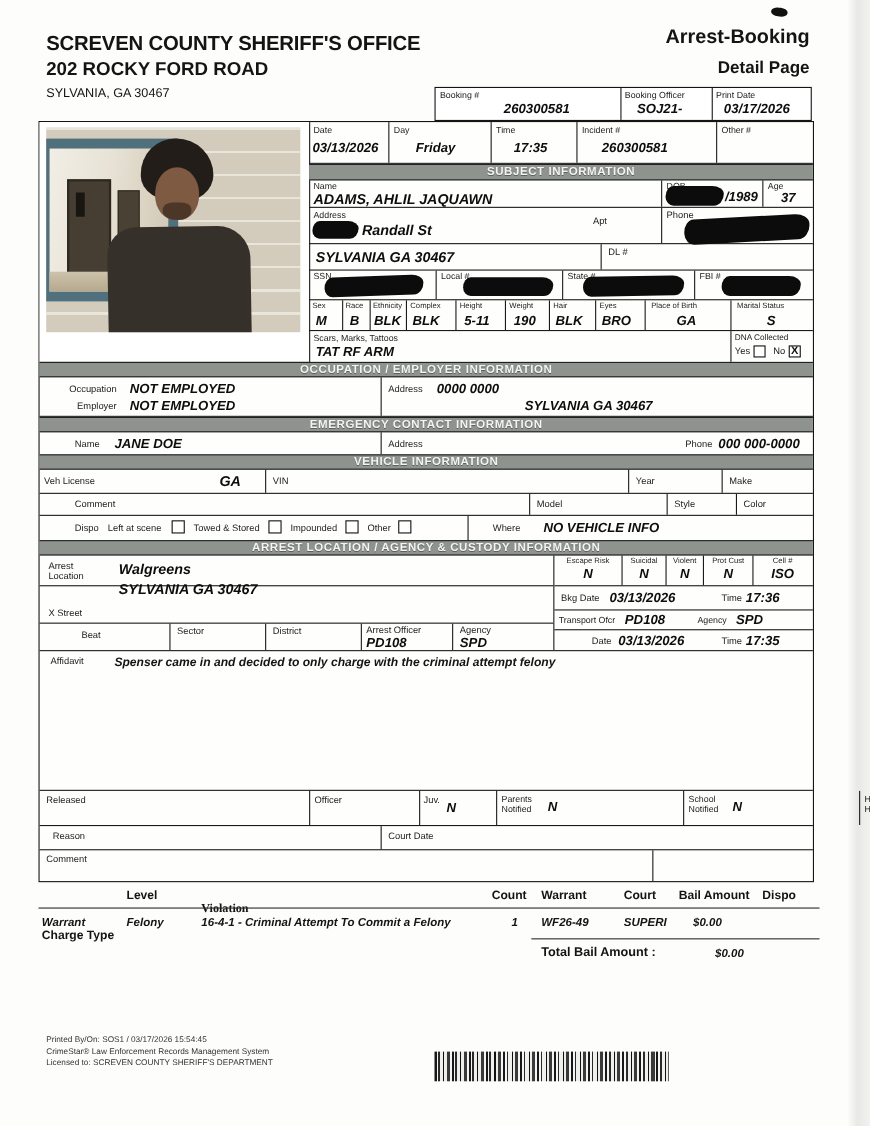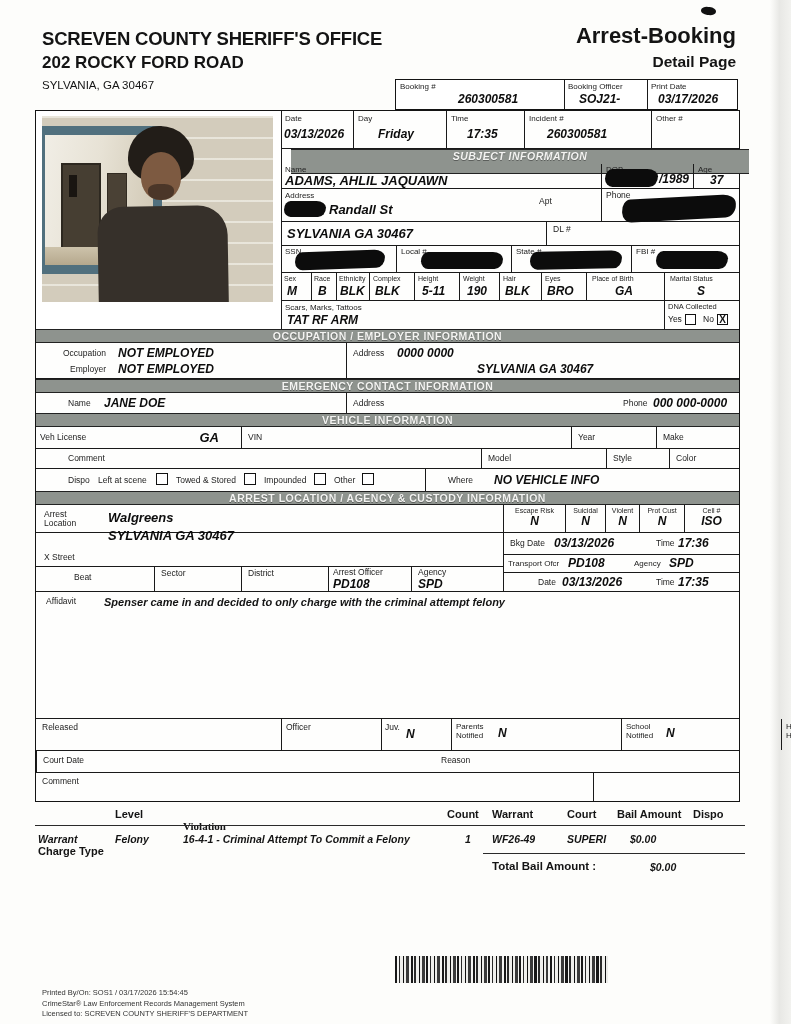--- a/index.html
+++ b/index.html
@@ -33,21 +33,21 @@
 <body>
 
 <div class="page">
 
   <div class="abs" style="right:0;top:0;width:21px;height:1024px;background:linear-gradient(90deg,#fdfdfb,#e8e8e5 45%,#f2f2ef);"></div>
   <div class="abs" style="left:701px;top:7px;width:15px;height:8px;background:#111;border-radius:45%;transform:rotate(7deg);"></div>
 
   <div class="abs" style="left:42px;top:28px;font-size:18.5px;font-weight:bold;letter-spacing:-.2px;">SCREVEN COUNTY SHERIFF'S OFFICE</div>
   <div class="abs" style="left:42px;top:53px;font-size:17px;font-weight:bold;">202 ROCKY FORD ROAD</div>
   <div class="abs" style="left:42px;top:79px;font-size:11.5px;">SYLVANIA, GA 30467</div>
-  <div class="abs" style="right:55px;top:23px;font-size:22px;font-weight:bold;">Arrest-Booking</div>
+  <div class="abs" style="right:55px;top:23px;font-size:18px;font-weight:bold;">Arrest-Booking</div>
   <div class="abs" style="right:55px;top:53px;font-size:15.5px;font-weight:bold;">Detail Page</div>
 
   <div class="row" style="left:395px;top:79px;width:343px;height:31px;border:1.8px solid #141414;background:#fff;">
     <div class="cell first" style="width:168px;">
       <span class="lbl abs" style="left:4px;top:2px;">Booking #</span>
       <span class="val abs" style="left:62px;top:13px;">260300581</span>
     </div>
     <div class="cell" style="width:83px;">
       <span class="lbl abs" style="left:3px;top:2px;">Booking Officer</span>
       <span class="val abs" style="left:14px;top:13px;">SOJ21-</span>
@@ -94,21 +94,21 @@
       </div>
       <div class="cell" style="width:127px;">
         <span class="lbl abs" style="left:4px;top:3px;">Incident #</span>
         <span class="val abs" style="left:22px;top:17px;">260300581</span>
       </div>
       <div class="cell" style="width:88px;">
         <span class="lbl abs" style="left:4px;top:3px;">Other #</span>
       </div>
     </div>
 
-    <div class="bar" style="left:255px;top:38px;width:458px;height:25px;line-height:13px;font-style:italic;">SUBJECT INFORMATION</div>
+    <div class="bar" style="left:245px;top:38px;width:458px;height:15px;line-height:13px;">SUBJECT INFORMATION</div>
 
     <div class="row bb" style="left:245px;top:53px;width:458px;height:25px;">
       <div class="cell first" style="width:320px;">
         <span class="lbl abs" style="left:4px;top:1px;">Name</span>
         <span class="val val13 abs" style="left:4px;top:10px;">ADAMS, AHLIL  JAQUAWN</span>
       </div>
       <div class="cell" style="width:92px;">
         <span class="lbl abs" style="left:4px;top:1px;">DOB</span>
         <span class="redact" style="left:3px;top:5px;width:53px;height:18px;"></span>
         <span class="val abs" style="left:57px;top:9px;">/1989</span>
@@ -404,25 +404,25 @@
         <span class="val abs" style="left:44px;top:8px;">N</span>
       </div>
       <div class="cell" style="width:83px;">
         <span class="lbl pre abs" style="left:4px;top:3px;">Hours
 Held</span>
         <span class="val abs" style="left:52px;top:6px;">0</span>
       </div>
     </div>
 
     <div class="row bb" style="left:0;top:640px;width:703px;height:22px;">
+      <div class="cell first" style="width:310px;">
+        <span class="lbl abs" style="left:12px;top:5px;font-size:8.5px;">Reason</span>
+      </div>
       <div class="cell" style="width:393px;">
         <span class="lbl abs" style="left:6px;top:5px;font-size:8.5px;">Court Date</span>
-      </div>
-      <div class="cell first" style="width:310px;">
-        <span class="lbl abs" style="left:12px;top:5px;font-size:8.5px;">Reason</span>
       </div>
     </div>
 
     <div class="abs" style="left:0;top:662px;width:703px;height:28px;">
       <span class="lbl abs" style="left:6px;top:4px;font-size:8.5px;">Comment</span>
       <span class="abs" style="left:557px;top:0;height:28px;border-left:1.4px solid #1a1a1a;"></span>
     </div>
   </div>
 
   <div class="abs" style="left:35px;top:808px;width:710px;height:80px;">
@@ -444,21 +444,21 @@
       <span class="chv" style="left:457px;top:25px;">WF26-49</span>
       <span class="chv" style="left:532px;top:25px;">SUPERI</span>
       <span class="chv" style="left:595px;top:25px;">$0.00</span>
     </div>
 
     <div class="abs" style="left:448px;top:45px;width:262px;border-top:1.6px solid #2a2a2a;"></div>
     <span class="chh" style="left:457px;top:52px;font-size:11.5px;">Total Bail Amount :</span>
     <span class="chv" style="left:615px;top:53px;">$0.00</span>
   </div>
 
-  <div class="abs" style="left:42px;top:940px;margin-top:48px;">
+  <div class="abs" style="left:42px;top:940px;">
     <div class="ftr">Printed By/On: SOS1 / 03/17/2026 15:54:45</div>
     <div class="ftr">CrimeStar® Law Enforcement Records Management System</div>
     <div class="ftr">Licensed to: SCREVEN COUNTY SHERIFF'S DEPARTMENT</div>
   </div>
 
   <div class="abs" style="left:395px;top:956px;width:213px;height:27px;
               background:repeating-linear-gradient(90deg,#181818 0 2px,#f5f5f3 2px 3.5px,#2a2a2a 3.5px 5px,#efefec 5px 8px,#101010 8px 9px,#ededea 9px 11px,#3a3a3a 11px 14px,#f4f4f2 14px 15.5px);"></div>
 </div>
 
 </body></html>

